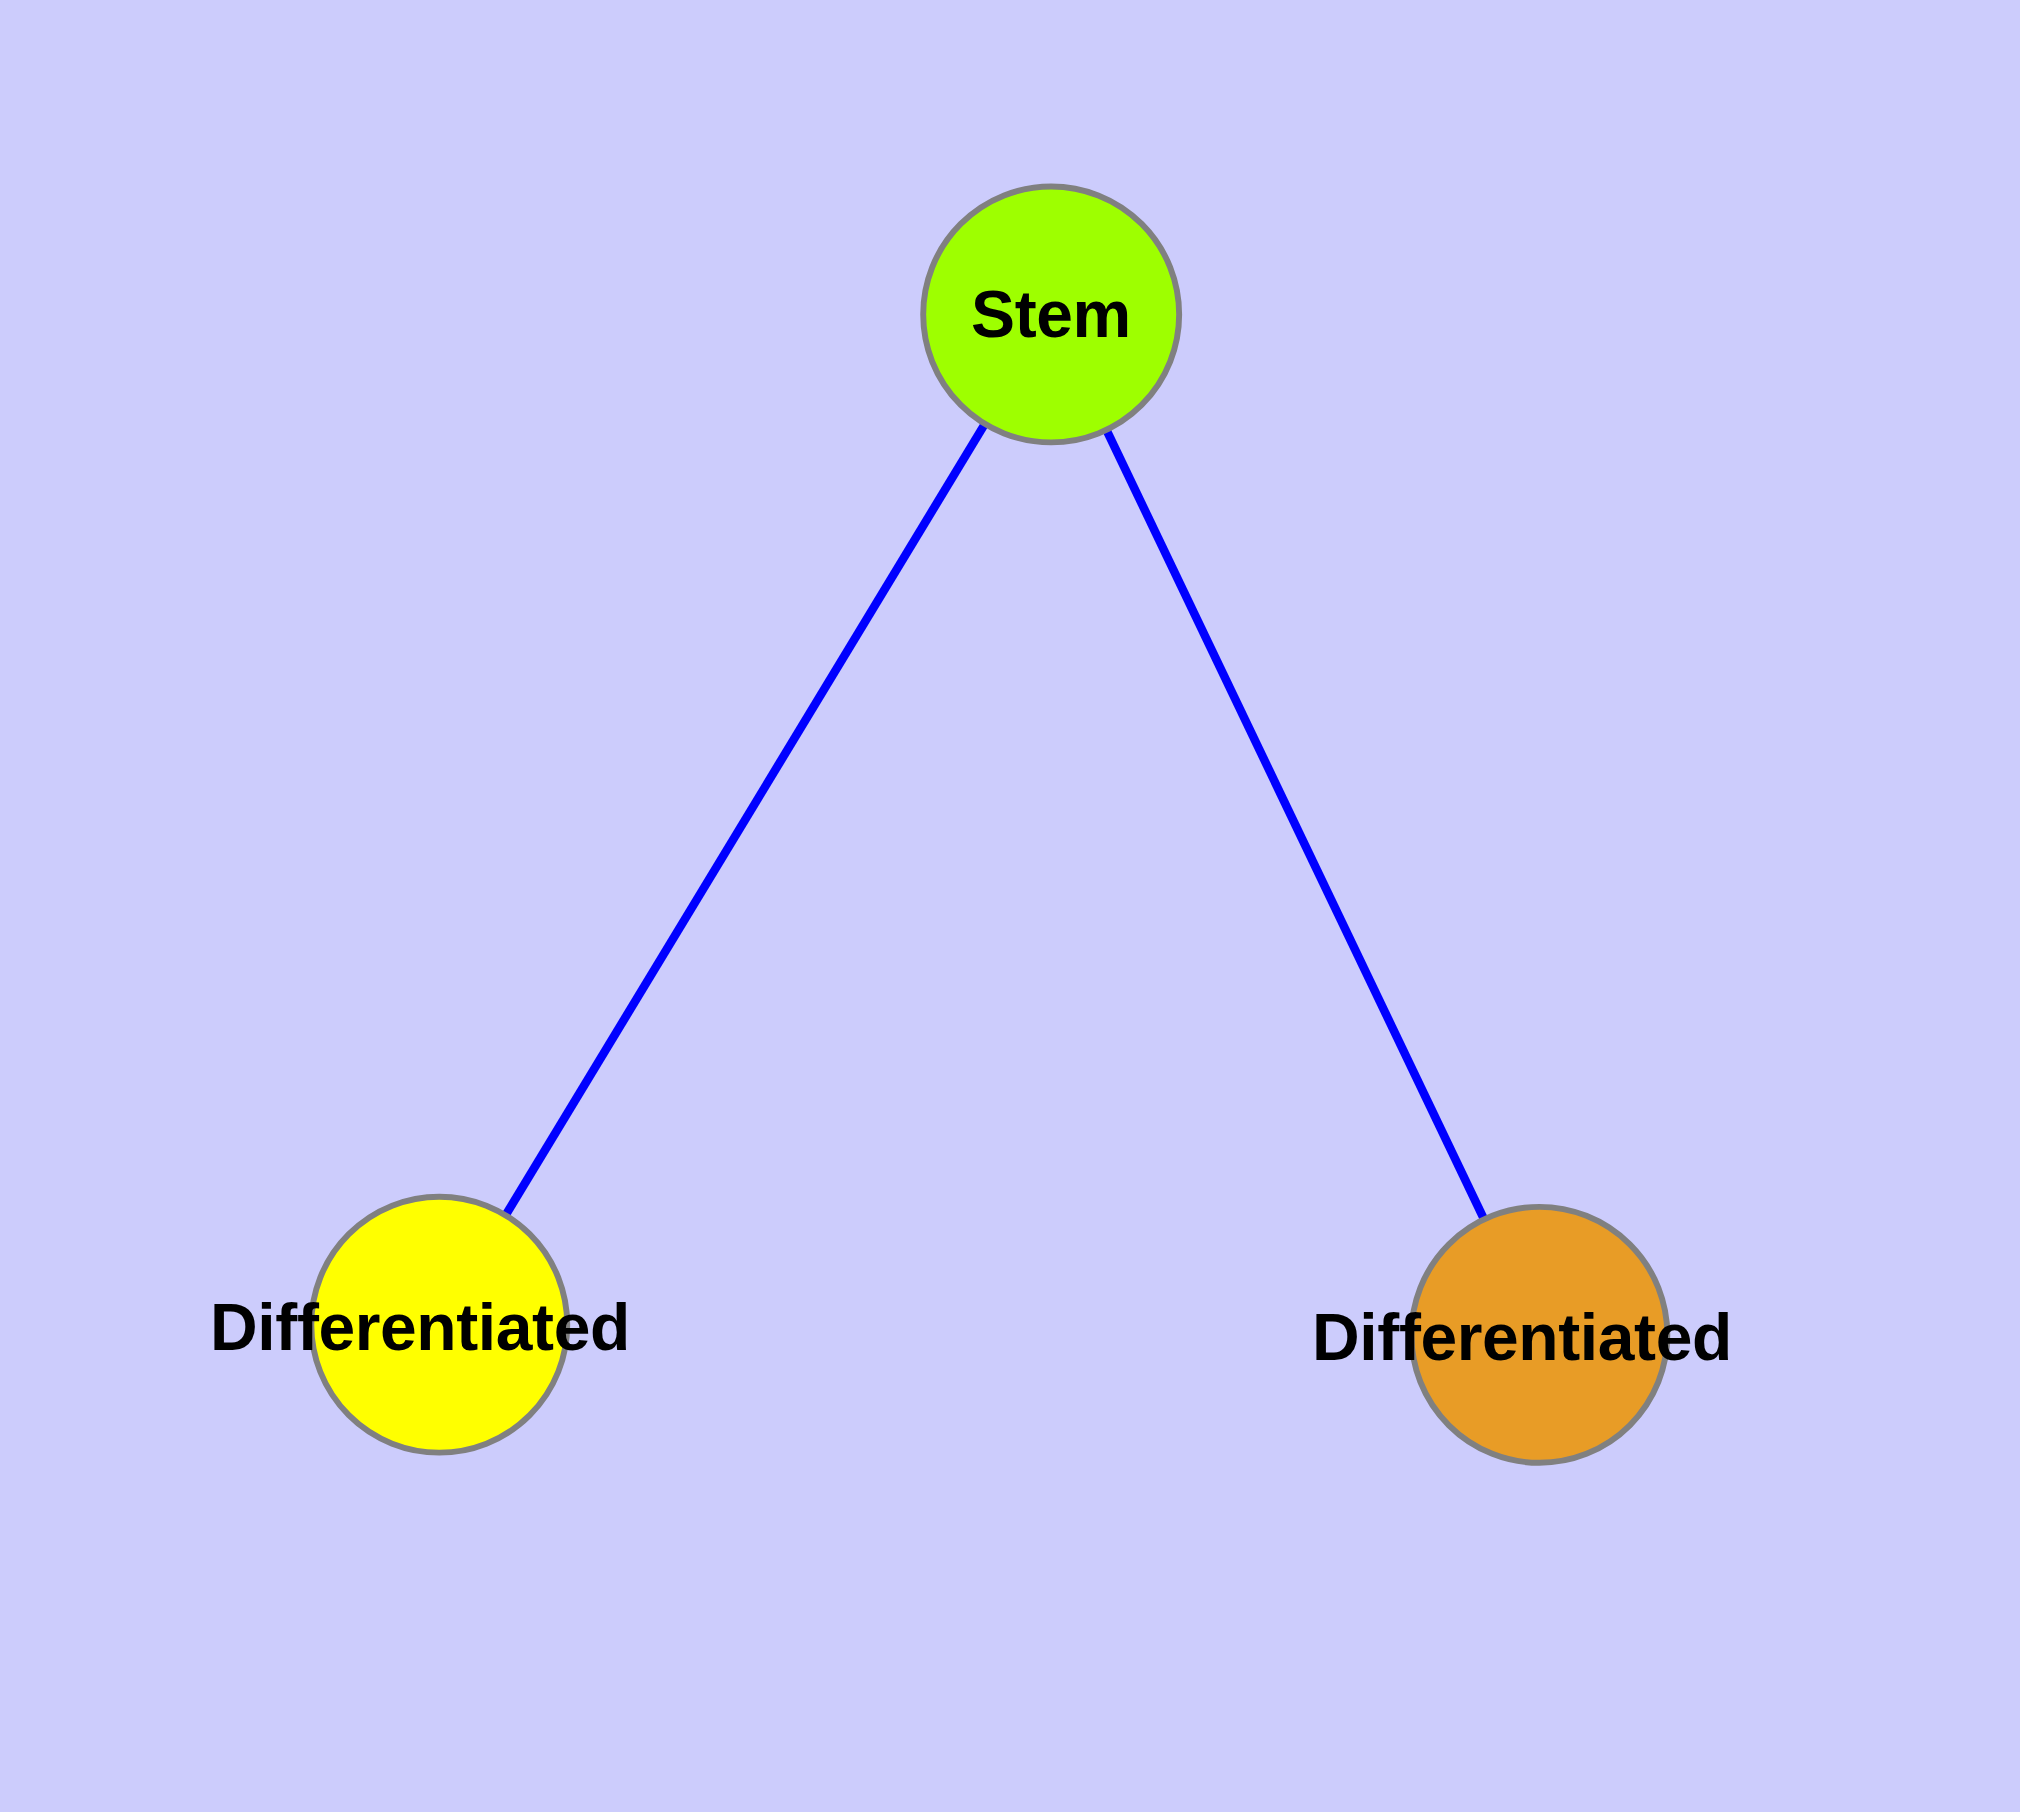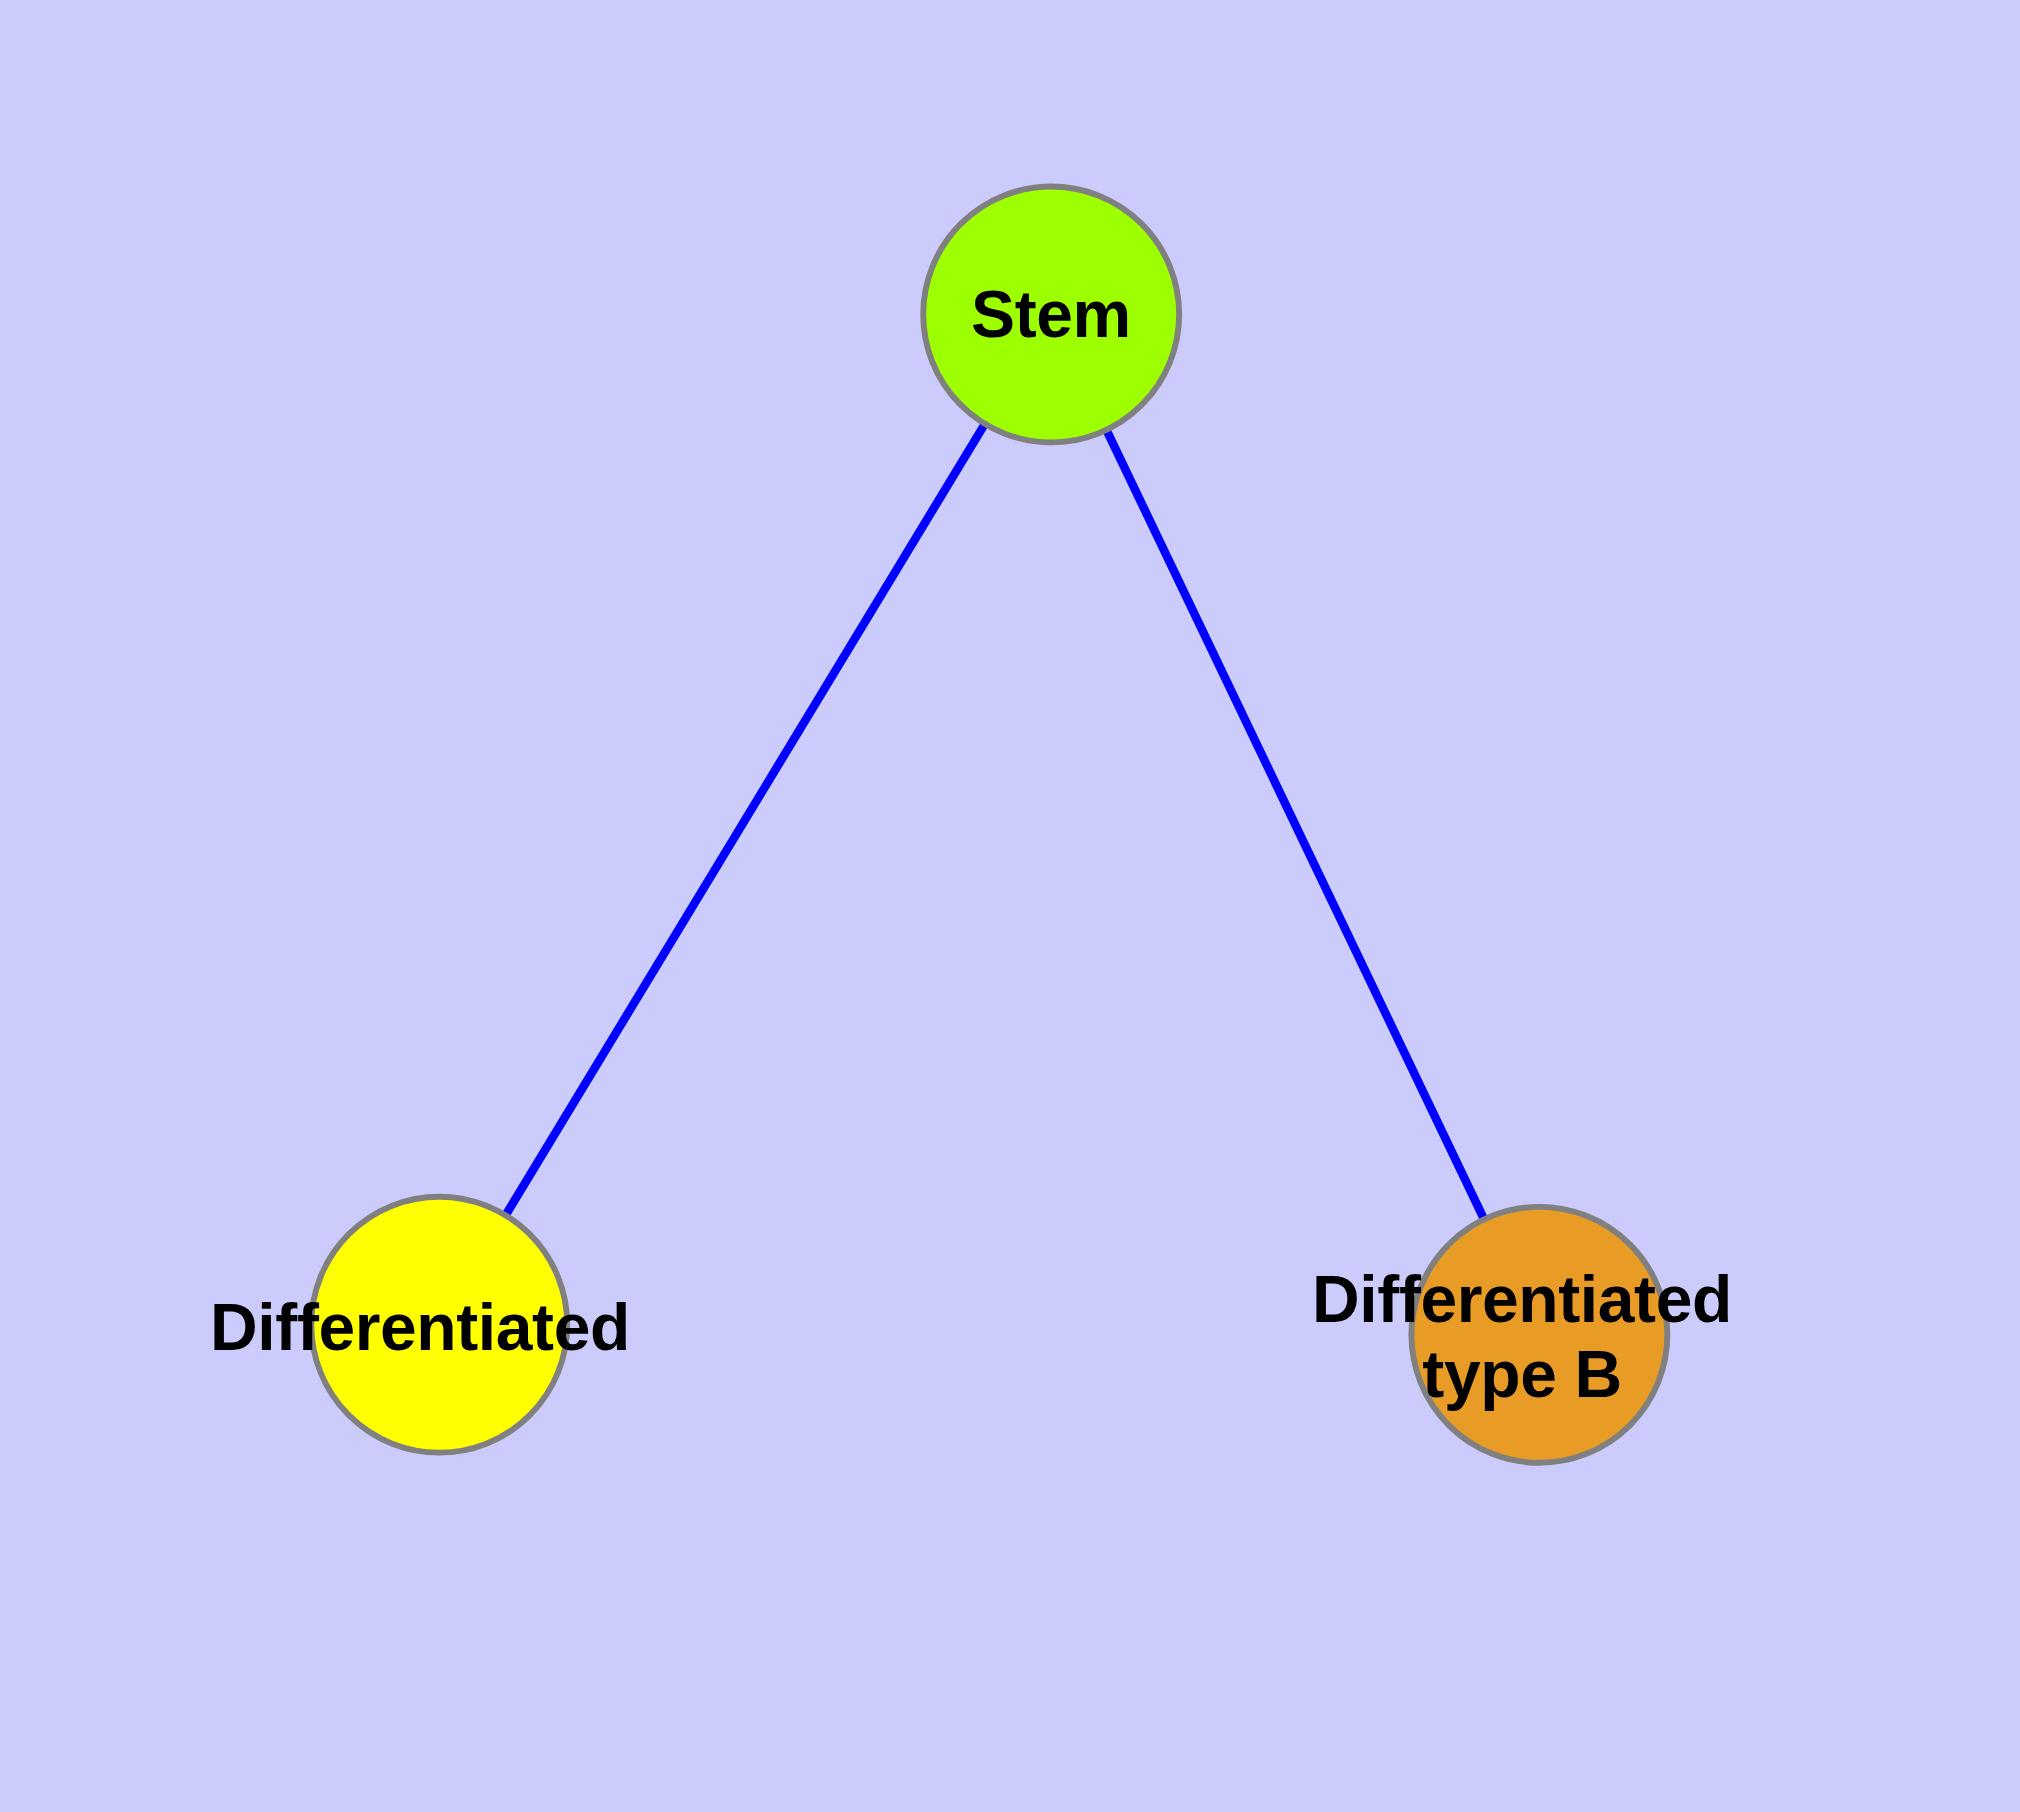--- a/index.html
+++ b/index.html
@@ -17,21 +17,21 @@
   }
   #graph-svg {
     position: absolute;
     left: 0;
     top: 0;
     width: 2021px;
     height: 1812px;
   }
   .node-label {
     position: absolute;
-    text-align: center;
+    text-align: left;
     font-family: "Liberation Sans", sans-serif;
     font-weight: bold;
     font-size: 66px;
     line-height: 75px;
     color: #000000;
     white-space: nowrap;
     pointer-events: none;
     letter-spacing: -0.4px;
   }
   
@@ -73,17 +73,16 @@
   <div class="node-label" id="label-stem">
     <div>Stem</div>
   </div>
 
   <div class="node-label" id="label-diff-a">
     <div>Differentiated</div>
   </div>
 
   <div class="node-label" id="label-diff-b">
     <div>Differentiated</div>
-    <div>type B</div>
   </div>
 
 </div>
 
 
 </body></html>

